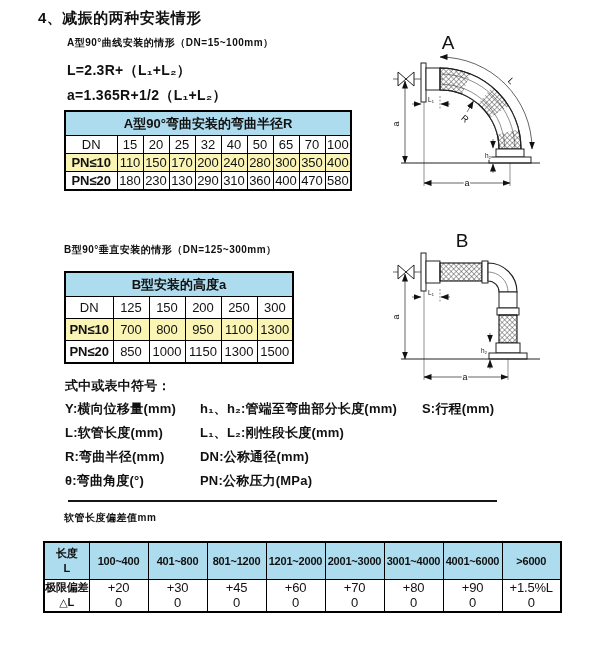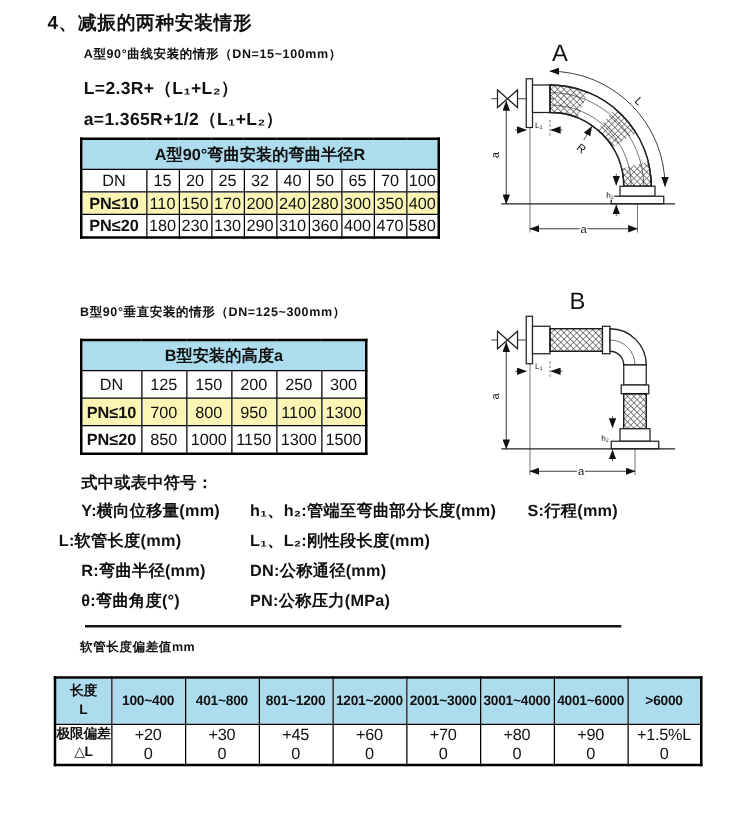--- a/index.html
+++ b/index.html
@@ -134,21 +134,21 @@
       <td>1000</td>
       <td>1150</td>
       <td>1300</td>
       <td>1500</td>
     </tr>
   </tbody>
     </table>
 
   <div class="abs sym" style="left:65px;top:377px">式中或表中符号：</div>
   <div class="abs sym" style="left:65px;top:400px">Y:横向位移量(mm)</div>
-  <div class="abs sym" style="left:47px;top:424px">L:软管长度(mm)</div>
+  <div class="abs sym" style="left:65px;top:424px">L:软管长度(mm)</div>
   <div class="abs sym" style="left:65px;top:448px">R:弯曲半径(mm)</div>
   <div class="abs sym" style="left:65px;top:472px">θ:弯曲角度(°)</div>
   <div class="abs sym" style="left:200px;top:400px">h₁、h₂:管端至弯曲部分长度(mm)</div>
   <div class="abs sym" style="left:200px;top:424px">L₁、L₂:刚性段长度(mm)</div>
   <div class="abs sym" style="left:200px;top:448px">DN:公称通径(mm)</div>
   <div class="abs sym" style="left:200px;top:472px">PN:公称压力(MPa)</div>
   <div class="abs sym" style="left:422px;top:400px">S:行程(mm)</div>
 
   <div class="abs divider" style="left:68px;top:500px;width:429px"></div>
   <div class="abs h2" style="left:64px;top:511px">软管长度偏差值mm</div>

